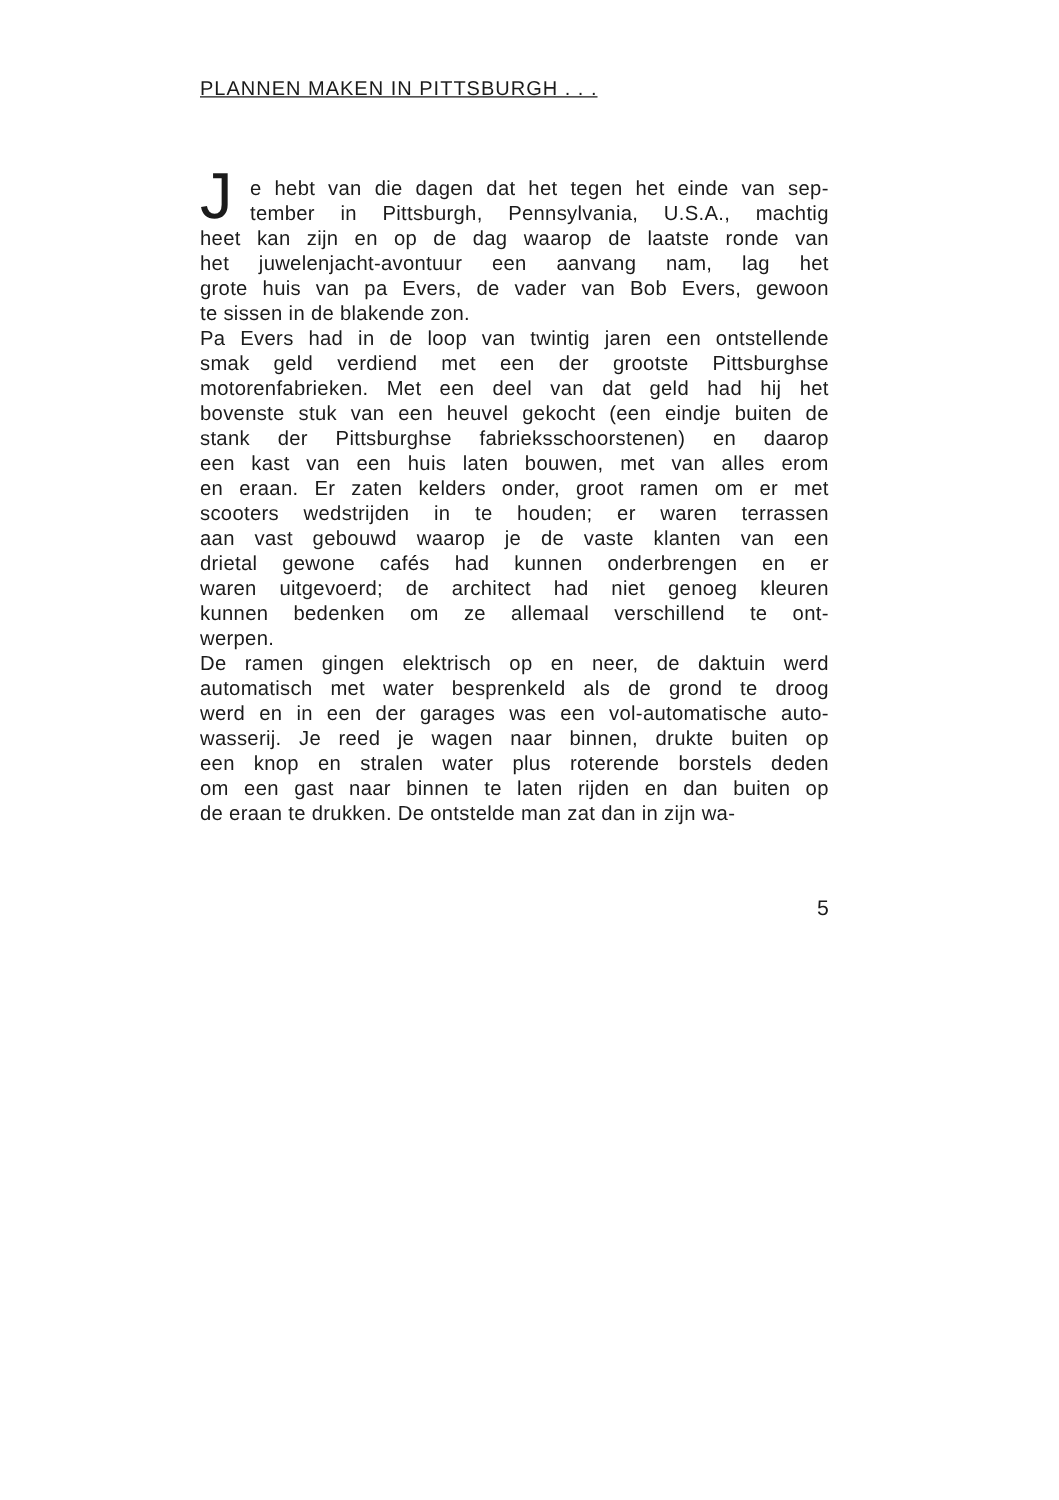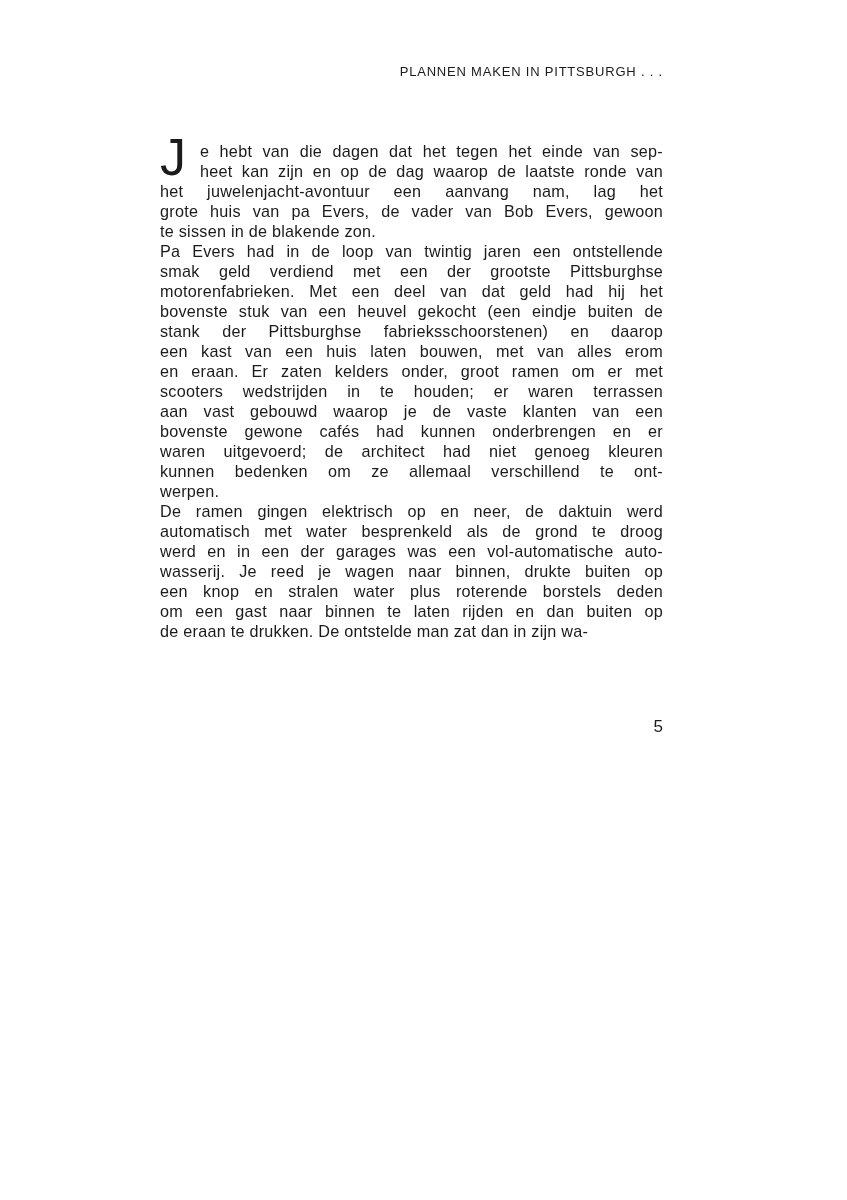--- a/index.html
+++ b/index.html
@@ -18,26 +18,27 @@
     background: var(--bg-color);
     color: var(--text-color);
     overflow: hidden;
     margin: 0 auto;
   }
   .running-head {
     position: absolute;
     left: 160px;
     top: 61px;
     width: 503px;
-    text-align: right;
-    font-size: 13px;
+    text-align: left;
+    font-size: 16px;
     line-height: 22px;
     letter-spacing: 0.8px;
     white-space: nowrap;
     color: var(--text-color);
+    text-decoration: underline;
   }
   .body-text {
     position: absolute;
     left: 160px;
     top: 141px;
     width: 503px;
     font-size: 16.2px;
     line-height: 20px;
     letter-spacing: 0.25px;
     color: var(--text-color);
@@ -80,36 +81,37 @@
 </head>
 <body>
 
 <div class="page">
   <div class="running-head">PLANNEN MAKEN IN PITTSBURGH . . .</div>
 
   <div class="body-text">
       <div class="paragraph">
         <span class="drop-cap">J</span>
         <div class="line">e hebt van die dagen dat het tegen het einde van sep-</div>
+        <div class="line">tember in Pittsburgh, Pennsylvania, U.S.A., machtig</div>
         <div class="line">heet kan zijn en op de dag waarop de laatste ronde van</div>
         <div class="line">het juwelenjacht-avontuur een aanvang nam, lag het</div>
         <div class="line">grote huis van pa Evers, de vader van Bob Evers, gewoon</div>
         <div class="line last">te sissen in de blakende zon.</div>
       </div>
       <div class="paragraph">
         <div class="line">Pa Evers had in de loop van twintig jaren een ontstellende</div>
         <div class="line">smak geld verdiend met een der grootste Pittsburghse</div>
         <div class="line">motorenfabrieken. Met een deel van dat geld had hij het</div>
         <div class="line">bovenste stuk van een heuvel gekocht (een eindje buiten de</div>
         <div class="line">stank der Pittsburghse fabrieksschoorstenen) en daarop</div>
         <div class="line">een kast van een huis laten bouwen, met van alles erom</div>
         <div class="line">en eraan. Er zaten kelders onder, groot ramen om er met</div>
         <div class="line">scooters wedstrijden in te houden; er waren terrassen</div>
         <div class="line">aan vast gebouwd waarop je de vaste klanten van een</div>
-        <div class="line">bovenste gewone cafés had kunnen onderbrengen en er</div>
+        <div class="line">drietal gewone cafés had kunnen onderbrengen en er</div>
         <div class="line">waren uitgevoerd; de architect had niet genoeg kleuren</div>
         <div class="line">kunnen bedenken om ze allemaal verschillend te ont-</div>
         <div class="line last">werpen.</div>
       </div>
       <div class="paragraph">
         <div class="line">De ramen gingen elektrisch op en neer, de daktuin werd</div>
         <div class="line">automatisch met water besprenkeld als de grond te droog</div>
         <div class="line">werd en in een der garages was een vol-automatische auto-</div>
         <div class="line">wasserij. Je reed je wagen naar binnen, drukte buiten op</div>
         <div class="line">een knop en stralen water plus roterende borstels deden</div>

